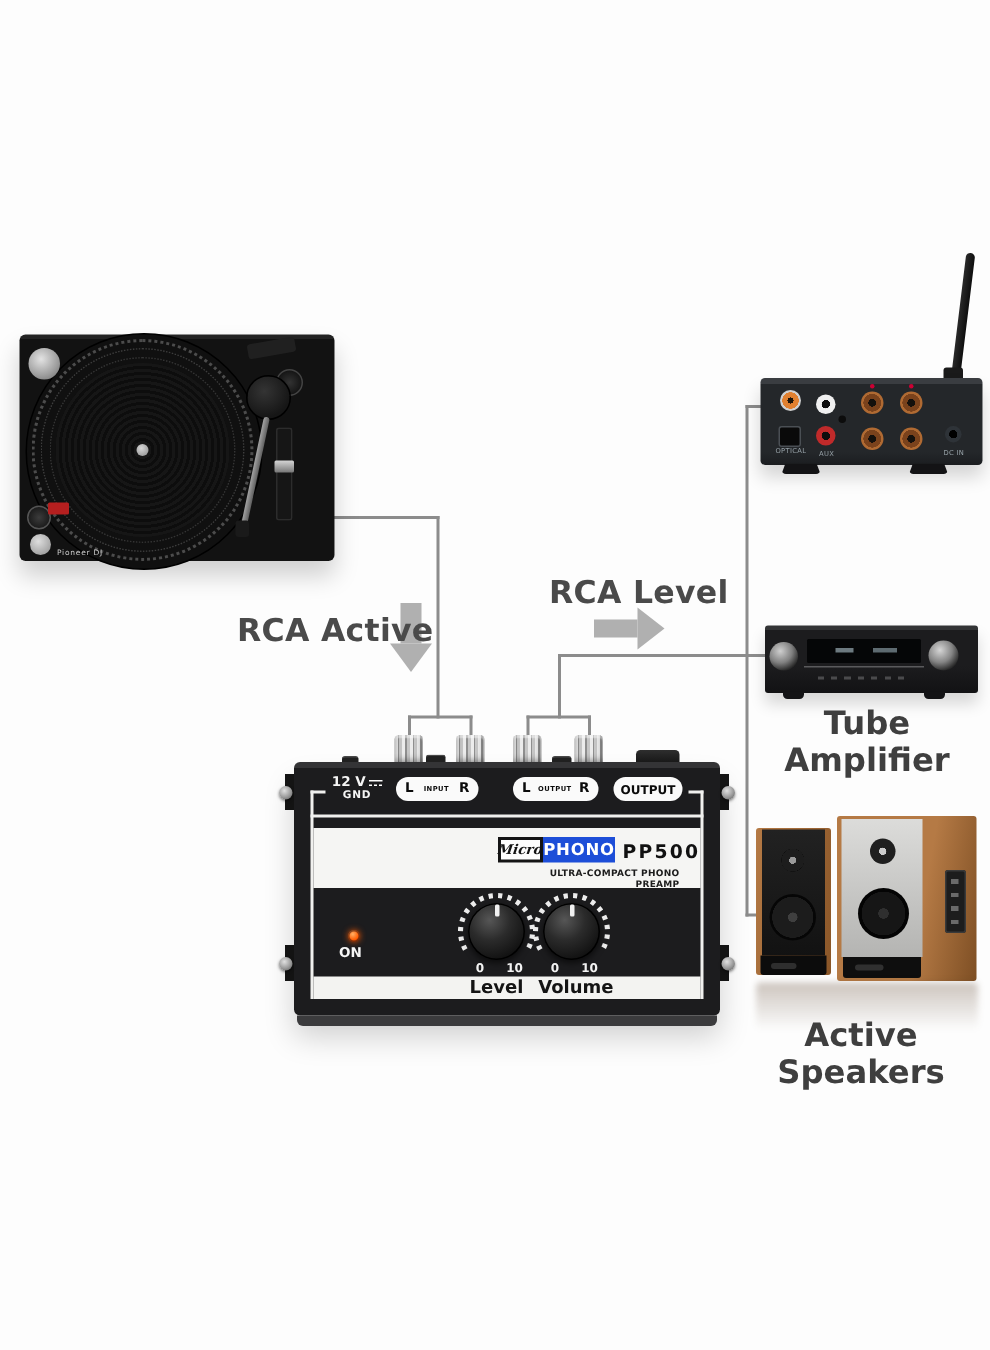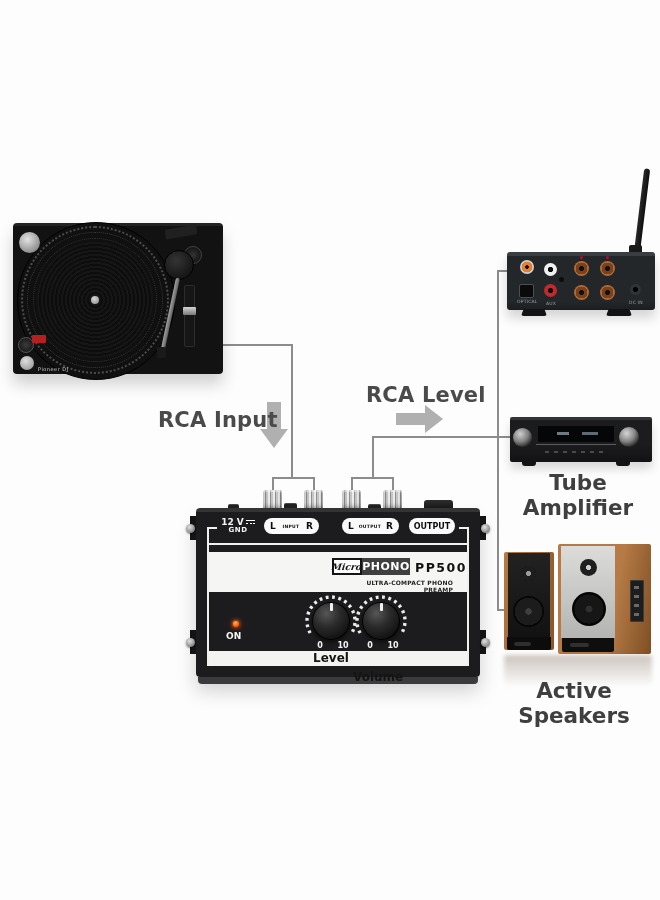--- a/index.html
+++ b/index.html
@@ -55,21 +55,21 @@
 
   <div>
     <div class="abs" style="left:267px;top:402px;width:14px;height:27px;background:#b0b0b0;"></div>
     <div class="abs" style="left:260px;top:429px;width:0;height:0;border-left:14px solid transparent;border-right:14px solid transparent;border-top:19px solid #b0b0b0;"></div>
   </div>
   <div>
     <div class="abs" style="left:396px;top:413px;width:29px;height:12px;background:#b0b0b0;"></div>
     <div class="abs" style="left:425px;top:405px;width:0;height:0;border-top:14px solid transparent;border-bottom:14px solid transparent;border-left:18px solid #b0b0b0;"></div>
   </div>
 
-  <div class="annot" style="left:158px;top:408px;">RCA Input</div>
+  <div class="annot" style="left:158px;top:408px;">RCA Active</div>
   <div class="annot" style="left:366px;top:383px;">RCA Level</div>
 
   <div class="tt-body">
 
     <div class="circ" style="left:4px;top:-1px;width:156px;height:156px;background:#101010;border:1px solid #000;"></div>
     <div class="circ" style="left:8px;top:3px;width:148px;height:148px;border:2px dotted #4c4c4c;box-sizing:border-box;"></div>
     <div class="circ" style="left:14px;top:9px;width:136px;height:136px;border:1.5px dotted #3d3d3d;box-sizing:border-box;"></div>
     <div class="circ" style="left:20px;top:15px;width:124px;height:124px;border:1.5px dotted #343434;box-sizing:border-box;"></div>
     <div class="circ" style="left:24px;top:19px;width:116px;height:116px;background:repeating-radial-gradient(circle,#161616 0 2px,#0d0d0d 2px 4px);"></div>
     <div class="circ" style="left:78px;top:73px;width:8px;height:8px;background:radial-gradient(circle at 40% 35%,#d8d8d8,#8a8a8a);"></div>
@@ -201,21 +201,21 @@
       <span class="lr">R</span>
     </div>
     <div class="pill" style="left:409px;top:518px;width:46px;justify-content:center;">
       <span style="font-size:8px;font-weight:700;">OUTPUT</span>
     </div>
 
     <div class="abs" style="left:209px;top:552px;width:258px;height:40px;background:#f5f5f3;"></div>
     <div class="abs" style="left:332px;top:558px;width:30px;height:17px;border:2px solid #141414;background:#fdfdfd;box-sizing:border-box;display:flex;align-items:center;justify-content:center;">
       <span style="font-family:'DejaVu Serif','Liberation Serif',serif;font-style:italic;font-weight:700;font-size:9px;color:#141414;transform:skewX(-8deg);">Micro</span>
     </div>
-    <div class="abs" style="left:362px;top:558px;width:48px;height:17px;background:#404040;display:flex;align-items:center;justify-content:center;">
+    <div class="abs" style="left:362px;top:558px;width:48px;height:17px;background:#1d4ed8;display:flex;align-items:center;justify-content:center;">
       <span style="font-size:11px;font-weight:700;color:#fff;letter-spacing:.5px;">PHONO</span>
     </div>
     <div class="abs" style="left:415px;top:560px;font-size:12.5px;font-weight:700;color:#111;letter-spacing:1.5px;">PP500</div>
     <div class="abs" style="left:337px;top:579px;width:116px;font-size:6px;font-weight:700;color:#1c1c1c;text-align:right;letter-spacing:.2px;">ULTRA-COMPACT PHONO PREAMP</div>
 
     <div class="circ" style="left:232px;top:620px;width:8px;height:8px;background:radial-gradient(circle at 40% 35%,#ffb066,#ff5a00 55%,#8a1d00);box-shadow:0 0 4px rgba(255,90,0,.85),inset 0 0 0 1px rgba(60,30,20,.6);"></div>
     <div class="abs" style="left:226px;top:631px;width:20px;text-align:left;font-size:9px;font-weight:700;color:#f5f5f5;">ON</div>
 
     <svg class="abs" style="left:303px;top:593px;" width="56" height="56">
       <path d="M 7.2 40 A 24 24 0 1 1 48.8 40" fill="none" stroke="#ececec" stroke-width="3.4" stroke-dasharray="2.8 3.6"></path>
@@ -227,16 +227,16 @@
     <div class="knob" style="left:362px;top:602px;"></div>
     <div class="pointer" style="left:330px;top:603px;"></div>
     <div class="pointer" style="left:380px;top:603px;"></div>
     <div class="tick-num" style="left:313px;top:641px;">0</div>
     <div class="tick-num" style="left:336px;top:641px;">10</div>
     <div class="tick-num" style="left:363px;top:641px;">0</div>
     <div class="tick-num" style="left:386px;top:641px;">10</div>
 
     <div class="abs" style="left:209px;top:651px;width:258px;height:15px;background:#f3f3f1;"></div>
     <div class="abs" style="left:303px;top:651px;width:56px;height:15px;line-height:15px;text-align:center;font-size:12px;font-weight:700;color:#141414;">Level</div>
-    <div class="abs" style="left:353px;top:651px;width:56px;height:15px;line-height:15px;text-align:left;font-size:12px;font-weight:700;color:#141414;margin-top:19px;">Volume</div>
+    <div class="abs" style="left:353px;top:651px;width:56px;height:15px;line-height:15px;text-align:right;font-size:12px;font-weight:700;color:#141414;">Volume</div>
   </div>
 
 </div>
 
 </body></html>

